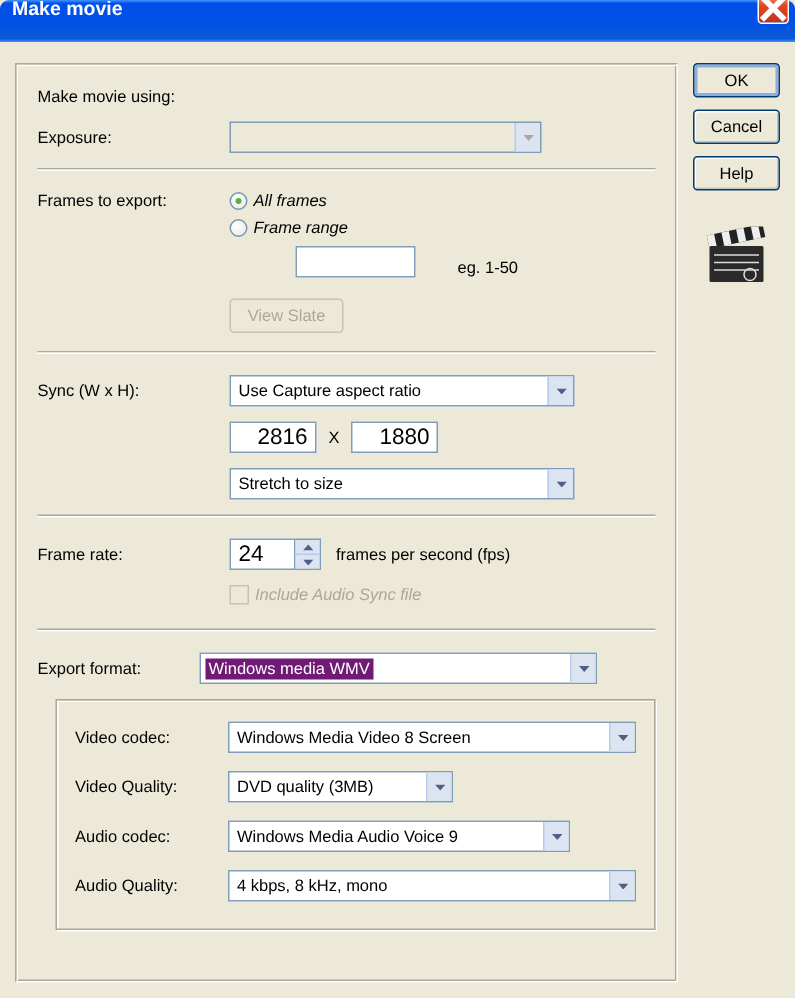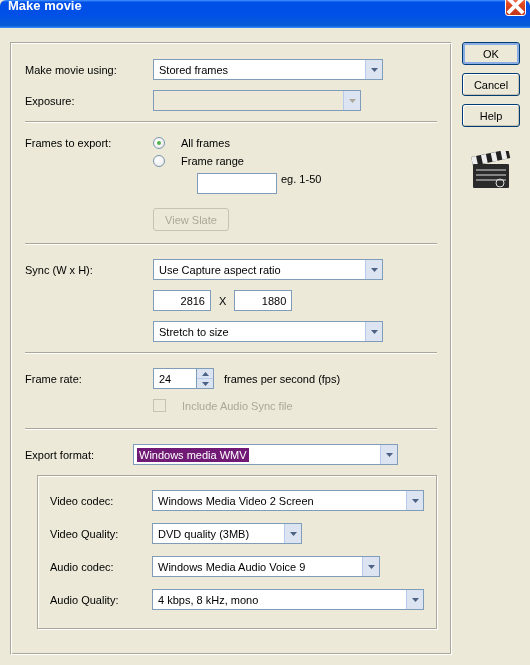--- a/index.html
+++ b/index.html
@@ -113,34 +113,35 @@
     margin-left: -2px;
   }
   .arrow svg { width: 7px; height: 4px; }
   .input {
     height: 21px;
     background:#fff;
     border: 1px solid #7f9db9;
     padding: 0 5px;
     display:flex;
     align-items:center;
-    font-size:11px;
+    font-size:15px;
   }
   .input.right { justify-content: flex-end; }
   .hr {
     border: none;
     border-top: 1px solid #aca899;
     border-bottom: 1px solid #fff;
     margin: 8px 0 14px 0;
   }
   .radio, .check {
     display: flex;
     align-items: center;
-    gap: 16px;
+    gap: 4px;
     margin-bottom: 6px;
+    font-style: italic;
   }
   .radio .dot {
     width: 12px; height: 12px;
     border: 1px solid #7a96ac;
     border-radius: 50%;
     background: radial-gradient(circle at 35% 35%, #fff, #e8e8e8);
     position:relative;
   }
   .radio.checked .dot::after {
     content:"";
@@ -198,28 +199,20 @@
         <path d="M1 1 L9 9 M9 1 L1 9" stroke="#fff" stroke-width="2" fill="none"></path>
       </svg>
   </div>
 </div>
 
 <div class="client">
   <div class="mainpanel">
 
     <div class="row">
       <div class="label">Make movie using:</div>
-      <div class="select" style="width:230px">
-        <span class="seltext">Stored frames</span>
-        <span class="arrow">
-            <svg viewBox="0 0 7 4">
-              <path d="M0 0 L3.5 4 L7 0 Z" fill="#4d6185"></path>
-            </svg>
-          </span>
-      </div>
     </div>
 
     <div class="row">
       <div class="label">Exposure:</div>
       <div class="select disabled" style="width:208px">
         <span class="seltext"></span>
         <span class="arrow">
             <svg viewBox="0 0 7 4">
               <path d="M0 0 L3.5 4 L7 0 Z" fill="#aca899"></path>
             </svg>
@@ -233,21 +226,21 @@
       <div class="label">Frames to export:</div>
       <div style="flex:1">
         <div class="radio checked">
           <span class="dot"></span>
           <span>All frames</span>
         </div>
         <div class="radio">
           <span class="dot"></span>
           <span>Frame range</span>
         </div>
-        <div style="display:flex;align-items:flex-start;gap:4px;margin:2px 0 14px 44px">
+        <div style="display:flex;align-items:flex-end;gap:28px;margin:2px 0 14px 44px">
           <div class="input" style="width:80px">
             <span></span>
           </div>
           <span>eg. 1-50</span>
         </div>
         <div style="display:flex;align-items:center;gap:40px;margin-bottom:4px">
           <div class="btn disabled" style="width:76px">
             <span>View Slate</span>
           </div>
         </div>
@@ -328,21 +321,21 @@
               <path d="M0 0 L3.5 4 L7 0 Z" fill="#4d6185"></path>
             </svg>
           </span>
       </div>
     </div>
 
     <div class="codecgroup">
       <div class="row">
         <div class="label">Video codec:</div>
         <div class="select" style="width:272px">
-          <span class="seltext">Windows Media Video 2 Screen</span>
+          <span class="seltext">Windows Media Video 8 Screen</span>
           <span class="arrow">
               <svg viewBox="0 0 7 4">
                 <path d="M0 0 L3.5 4 L7 0 Z" fill="#4d6185"></path>
               </svg>
             </span>
         </div>
       </div>
       <div class="row">
         <div class="label">Video Quality:</div>
         <div class="select" style="width:150px">

